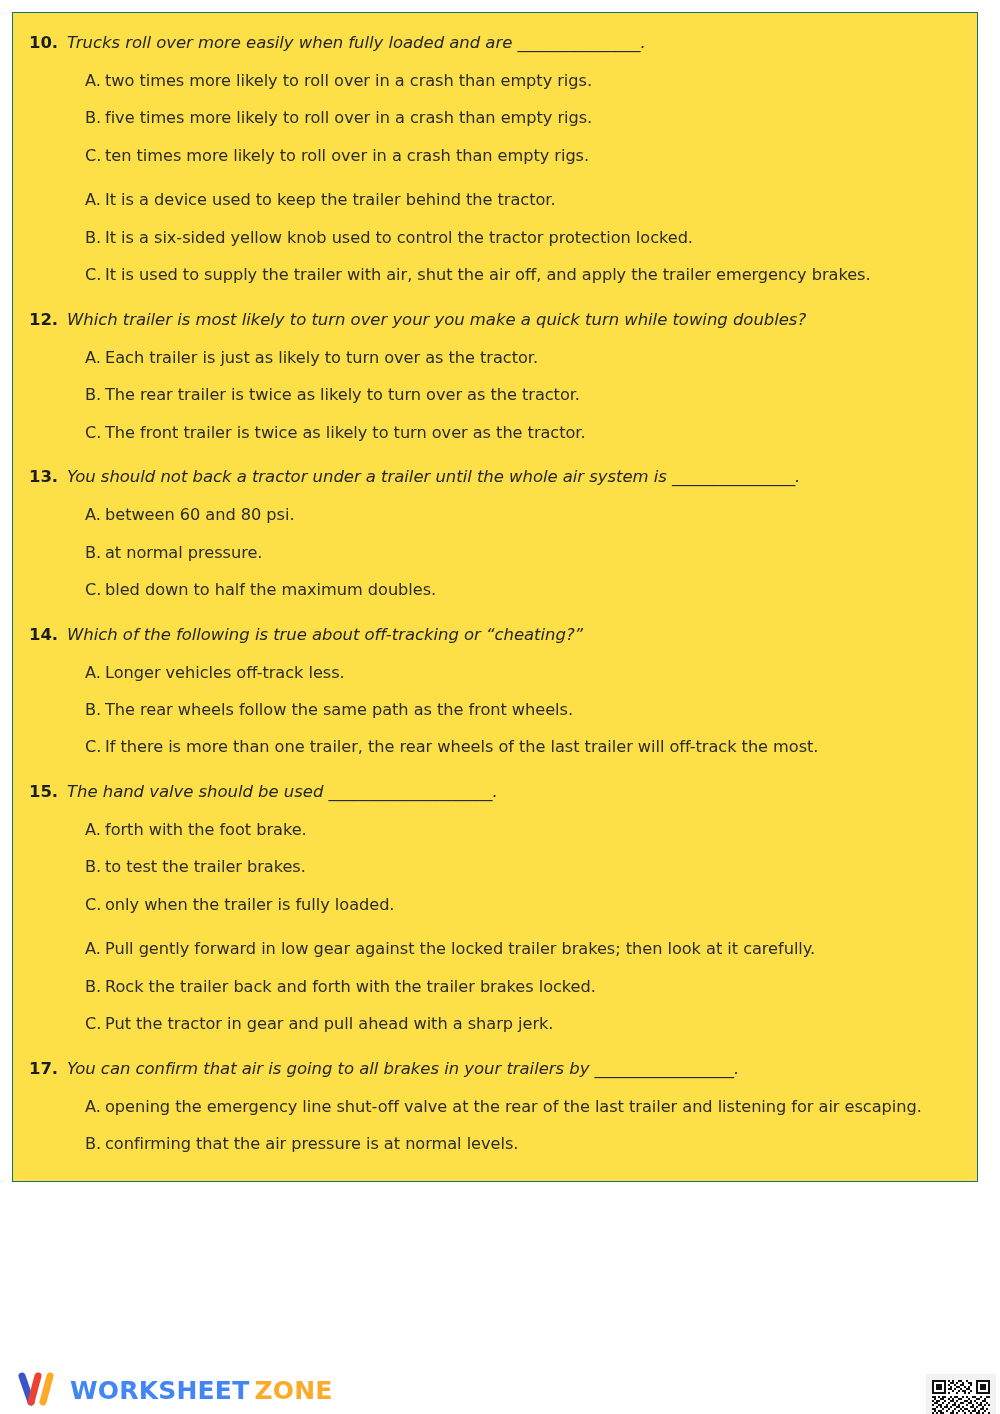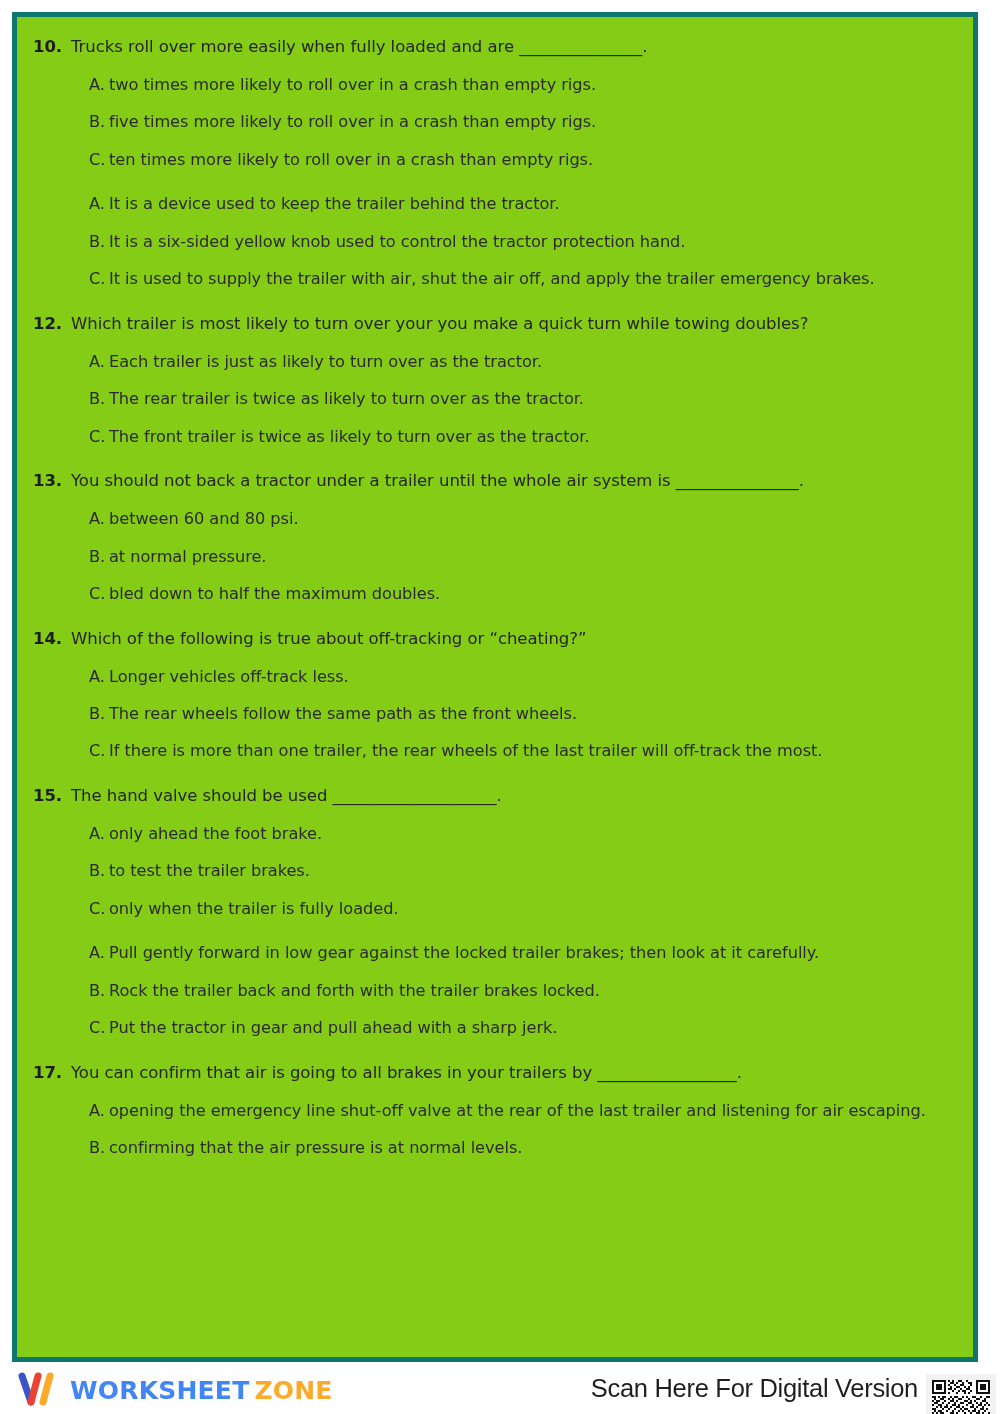--- a/index.html
+++ b/index.html
@@ -13,23 +13,23 @@
     font-family: "DejaVu Sans", "Liberation Sans", sans-serif;
     position: relative;
     overflow: hidden;
   }
 
   .page {
     position: absolute;
     left: 12px;
     top: 12px;
     width: 966px;
-    height: 1350px;
-    border: 5px solid #0f766e;
-    background: #84cc16;
+    height: 1170px;
+    border: 1px solid #0f766e;
+    background: #fde047;
     box-sizing: border-box;
   }
 
   .content {
     position: absolute;
     left: 0;
     top: 0;
     width: 100%;
     padding: 18px 22px 10px 10px;
     box-sizing: border-box;
@@ -55,20 +55,21 @@
     text-align: right;
     padding-right: 9px;
     box-sizing: border-box;
     color: #1d1d1d;
     letter-spacing: -0.1px;
   }
 
   .q-text {
     flex: 1;
     letter-spacing: -0.05px;
+    font-style: italic;
   }
 
   .opt-line {
     display: flex;
     align-items: baseline;
     font-size: 16.2px;
     color: #2b2b2b;
     line-height: 1.45;
     margin-bottom: 14px;
     padding-left: 62px;
@@ -166,21 +167,21 @@
       </div>
     </div>
 
     <div class="question-block">
       <div class="opt-line">
         <span class="opt-letter">A.</span>
         <span class="opt-text">It is a device used to keep the trailer behind the tractor.</span>
       </div>
       <div class="opt-line">
         <span class="opt-letter">B.</span>
-        <span class="opt-text">It is a six-sided yellow knob used to control the tractor protection hand.</span>
+        <span class="opt-text">It is a six-sided yellow knob used to control the tractor protection locked.</span>
       </div>
       <div class="opt-line">
         <span class="opt-letter">C.</span>
         <span class="opt-text">It is used to supply the trailer with air, shut the air off, and apply the trailer emergency brakes.</span>
       </div>
     </div>
 
     <div class="question-block">
       <div class="q-line">
         <span class="q-num">12.</span>
@@ -238,21 +239,21 @@
       </div>
     </div>
 
     <div class="question-block">
       <div class="q-line">
         <span class="q-num">15.</span>
         <span class="q-text">The hand valve should be used ____________________.</span>
       </div>
       <div class="opt-line">
         <span class="opt-letter">A.</span>
-        <span class="opt-text">only ahead the foot brake.</span>
+        <span class="opt-text">forth with the foot brake.</span>
       </div>
       <div class="opt-line">
         <span class="opt-letter">B.</span>
         <span class="opt-text">to test the trailer brakes.</span>
       </div>
       <div class="opt-line">
         <span class="opt-letter">C.</span>
         <span class="opt-text">only when the trailer is fully loaded.</span>
       </div>
     </div>
@@ -298,21 +299,20 @@
         <path d="M6 6 L15 32" stroke="#3b55c9" stroke-width="7" stroke-linecap="round"></path>
         <path d="M22 6 L15 32" stroke="#ea4335" stroke-width="7" stroke-linecap="round"></path>
         <path d="M34 6 L27 32" stroke="#fbaa2a" stroke-width="7" stroke-linecap="round"></path>
       </svg>
     </span>
     <span class="logo-text">
       <span class="logo-worksheet">WORKSHEET</span><span class="logo-zone">ZONE</span>
     </span>
   </div>
 
-  <div class="scan-text">Scan Here For Digital Version</div>
 
   <div class="qr">
     <svg viewBox="0 0 29 29" width="58" height="58" shape-rendering="crispEdges" aria-hidden="true">
       <rect width="29" height="29" fill="#ffffff"></rect>
       <g fill="#111111">
         <rect x="0" y="0" width="7" height="1"></rect>
           <rect x="0" y="6" width="7" height="1"></rect>
         <rect x="0" y="0" width="1" height="7"></rect>
           <rect x="6" y="0" width="1" height="7"></rect>
         <rect x="2" y="2" width="3" height="3"></rect>

